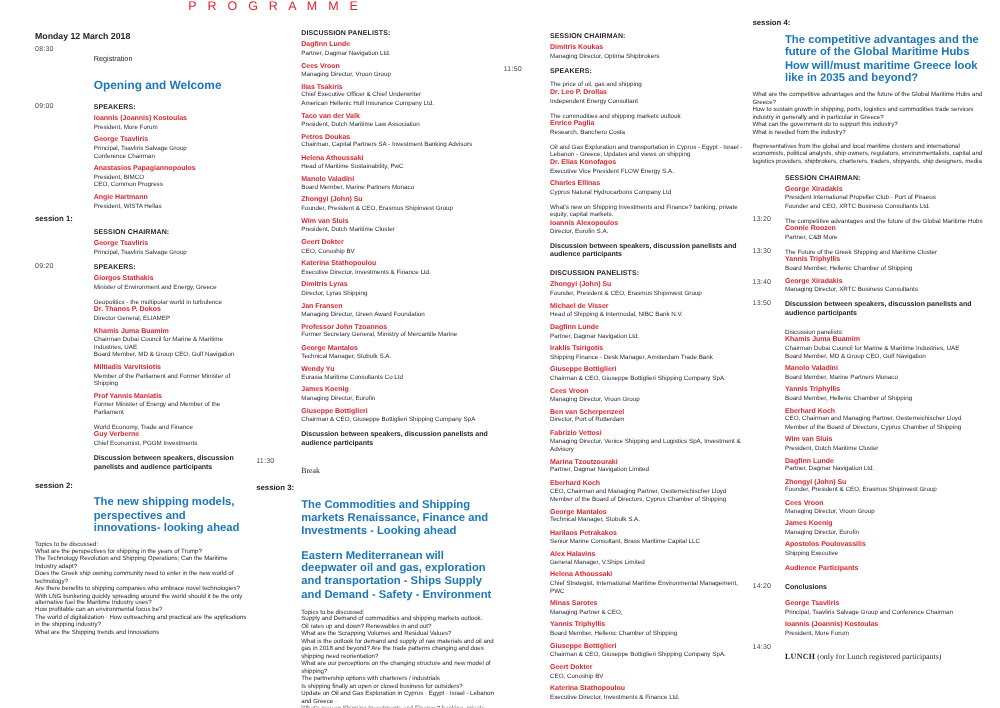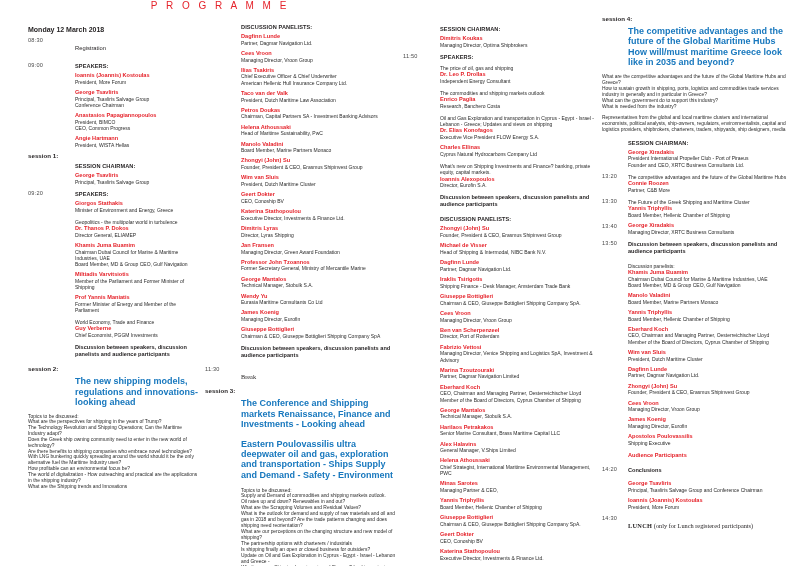--- a/index.html
+++ b/index.html
@@ -46,20 +46,23 @@
     </div>
     <div class="block b-row">
       <div class="row">
         <span class="t">08:30</span>
         <div class="c"><span class="txt ">Registration</span></div>
       </div>
     </div>
     <div class="block b-title">
       <div class="row">
         <span class="t"></span>
+        <div class="c">
+          <div class="btitle lg">Opening and Welcome</div>
+        </div>
       </div>
     </div>
     <div class="block b-label">
       <div class="row">
         <span class="t">09:00</span>
         <div class="c">
           <div class="lbl">SPEAKERS:</div>
         </div>
       </div>
     </div>
@@ -192,21 +195,21 @@
         <div class="c">
           <div class="note bold">Discussion between speakers, discussion panelists and audience participants</div>
         </div>
       </div>
     </div>
     <div class="block b-session">
       <div class="slabel">session 2:</div>
       <div class="row">
         <span class="t"></span>
         <div class="c">
-          <div class="btitle">The new shipping models, regulations and innovations- looking ahead</div>
+          <div class="btitle">The new shipping models, perspectives and innovations- looking ahead</div>
         </div>
       </div>
     </div>
     <div class="block b-topics">
       <div class="tlabel">Topics to be discussed:</div>
       <div class="tline">What are the perspectives for shipping in the years of Trump?</div>
       <div class="tline">The Technology Revolution and Shipping Operations; Can the Maritime Industry adapt?</div>
       <div class="tline">Does the Greek ship owning community need to enter in the new world of technology?</div>
       <div class="tline">Are there benefits to shipping companies who embrace novel technologies?</div>
       <div class="tline">With LNG bunkering quickly spreading around the world should it be the only alternative fuel the Maritime Industry uses?</div>
@@ -399,29 +402,29 @@
       <div class="row">
         <span class="t">11:30</span>
         <div class="c"><span class="txt serif">Break</span></div>
       </div>
     </div>
     <div class="block b-session">
       <div class="slabel">session 3:</div>
       <div class="row">
         <span class="t"></span>
         <div class="c">
-          <div class="btitle">The Conference and Shipping markets Renaissance, Finance and Investments  - Looking ahead</div>
+          <div class="btitle">The Commodities and Shipping markets Renaissance, Finance and Investments  - Looking ahead</div>
         </div>
       </div>
     </div>
     <div class="block b-title">
       <div class="row">
         <span class="t"></span>
         <div class="c">
-          <div class="btitle">Eastern Poulovassilis ultra deepwater oil and gas, exploration and transportation - Ships Supply and Demand - Safety - Environment</div>
+          <div class="btitle">Eastern Mediterranean will deepwater oil and gas, exploration and transportation - Ships Supply and Demand - Safety - Environment</div>
         </div>
       </div>
     </div>
     <div class="block b-topics">
       <div class="row">
         <span class="t"></span>
         <div class="c">
           <div class="tlabel">Topics to be discussed:</div>
           <div class="tline">Supply and Demand of commodities and shipping markets outlook.</div>
           <div class="tline">Oil rates up and down? Renewables in and out?</div>

